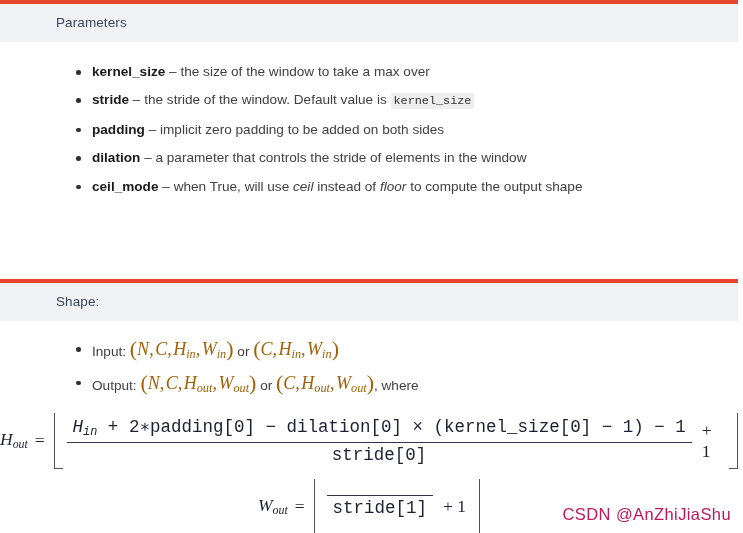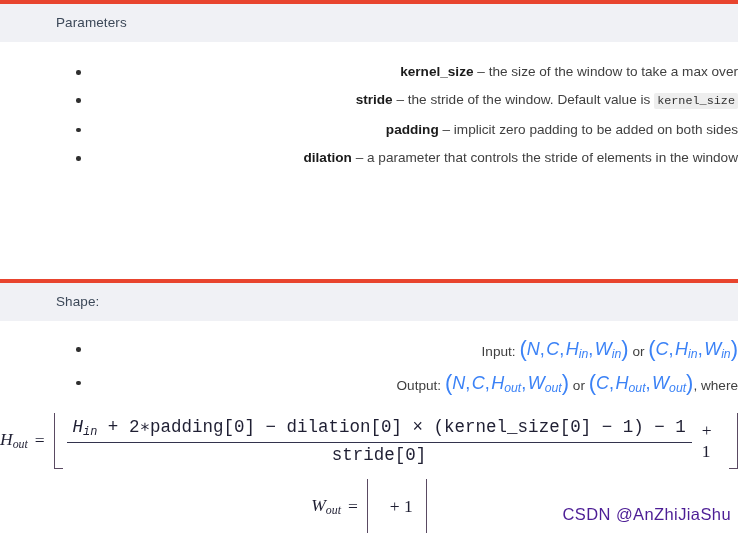--- a/index.html
+++ b/index.html
@@ -41,21 +41,20 @@
   .panel-body {
     background: #ffffff;
     padding: 10px 0 6px 0;
   }
 
   
   ul.params {
     margin: 0;
     padding: 0 0 0 92px;
     list-style: none;
-    text-align: right;
   }
   ul.params > li {
     position: relative;
     font-size: 13.6px;
     line-height: 28.4px;
     color: #404040;
     margin: 0;
     padding: 0;
   }
   ul.params > li::before {
@@ -90,22 +89,22 @@
     background: #f2f2f5;
     color: #4a6bc4;
     padding: 1px 3px;
     border-radius: 2px;
     text-decoration: none;
     white-space: nowrap;
   }
 
   
   .math {
-    font-family: Liberation Sans, sans-serif;
-    color: #3b82f6;
+    font-family: Liberation Serif, serif;
+    color: #a16207;
     font-size: 17px;
     white-space: nowrap;
     display: inline-block;
     vertical-align: middle;
   }
   .math .v { font-style: italic; }
   .math sub,
   .sub {
     font-size: 0.68em;
     font-style: italic;
@@ -172,21 +171,21 @@
   .rm { font-style: normal; }
   .op { font-style: normal; }
 
   
   .watermark {
     position: absolute;
     right: 12px;
     bottom: 9px;
     font-family: "Liberation Sans", sans-serif;
     font-size: 16.5px;
-    color: #4c1d95;
+    color: #be185d;
     letter-spacing: 0.4px;
     user-select: none;
   }
 </style>
 </head>
 <body>
 
 <div class="panel" style="top:0;">
   <div class="panel-rule"></div>
   <div class="panel-title-bar">
@@ -214,20 +213,29 @@
         <span>implicit zero padding to be added on both sides</span>
       </li>
 
       <li>
         <span class="pname">dilation</span>
         <span class="dash">–</span>
         <span>a parameter that controls the stride of elements in the window</span>
       </li>
 
 
+      <li>
+        <span class="pname">ceil_mode</span>
+        <span class="dash">–</span>
+        <span>when True, will use</span>
+        <em class="it">ceil</em>
+        <span>instead of</span>
+        <em class="it">floor</em>
+        <span>to compute the output shape</span>
+      </li>
 
     </ul>
   </div>
 </div>
 
 <div class="panel" style="top:279px;">
   <div class="panel-rule"></div>
   <div class="panel-title-bar">
     <span class="panel-title">Shape:</span>
   </div>
@@ -287,20 +295,21 @@
 
     <div class="formula-row">
       <div class="formula">
         <span class="lhs">
           <span style="font-style:italic">W</span><span class="sub">out</span>
         </span>
         <span class="eq">=</span>
         <span class="floor-l"></span>
         <span class="frac">
           <span class="bar"></span>
+          <span class="den rm">stride[1]</span>
         </span>
         <span class="plusone">+ 1</span>
         <span class="floor-r"></span>
       </div>
     </div>
 
   </div>
 </div>
 
 <div class="watermark">CSDN @AnZhiJiaShu</div>

